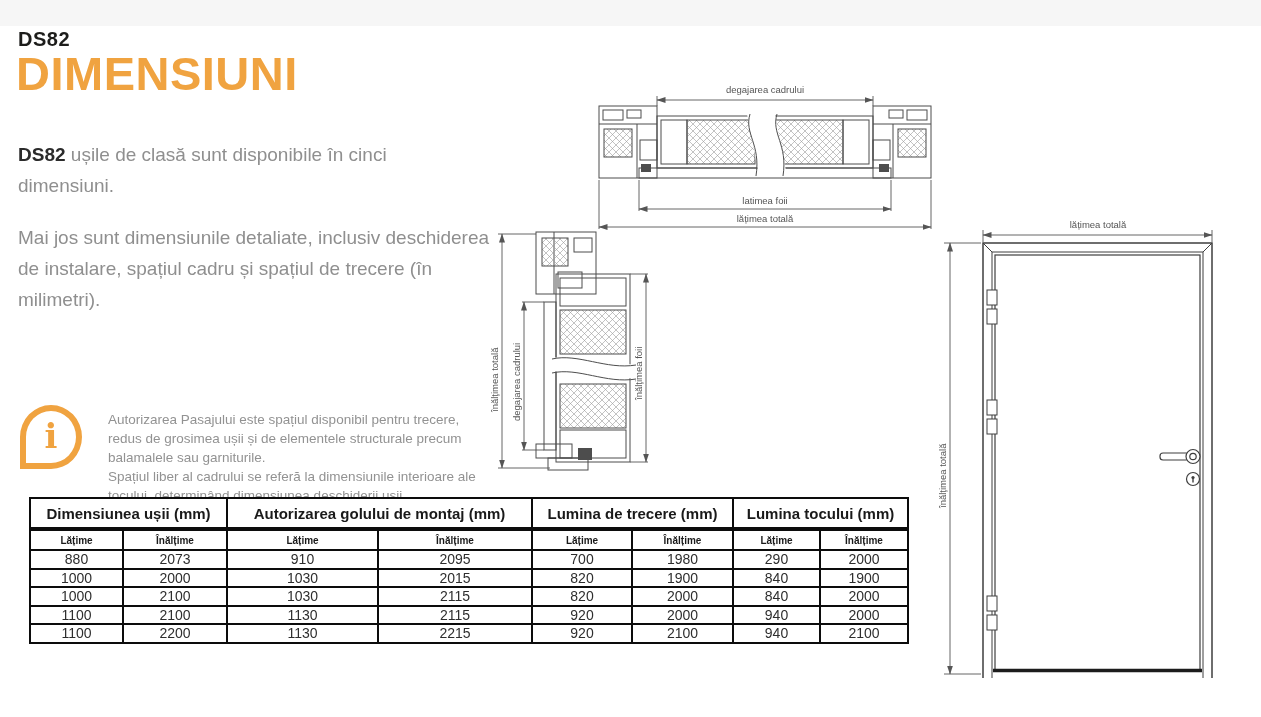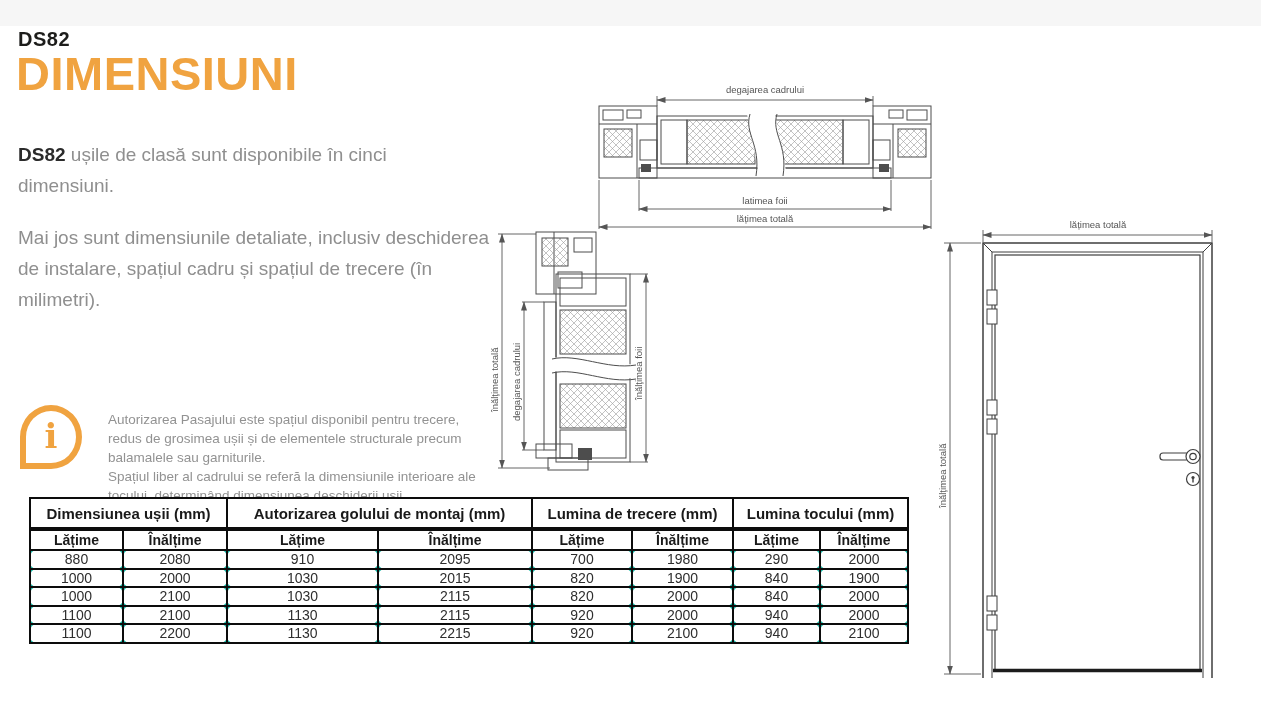--- a/index.html
+++ b/index.html
@@ -43,22 +43,22 @@
 
   table.dims {
     position:absolute; left:20px; top:497px;
     border-collapse:collapse; table-layout:fixed; background:#14b8a6;margin-left:9px;
   }
   table.dims th, table.dims td {
     border:2px solid #0c0c0c; text-align:center; vertical-align:middle;
     padding:0; background:#fff; color:#1a1a1a; overflow:hidden; white-space:nowrap;
   }
   table.dims tr.group-h th { height:31px; font-size:15px; font-weight:700; border-bottom-width:4px; }
-  table.dims tr.sub-h th   { height:21px; font-size:14px; font-weight:700; }
-  table.dims td            { height:18.5px; font-size:14px; font-weight:400; color:#2e2e2e;border-radius:7px; }
+  table.dims tr.sub-h th   { height:21px; font-size:10px; font-weight:700; }
+  table.dims td            { height:18.5px; font-size:14px; font-weight:400; color:#2e2e2e; }
 
   .drawing { position:absolute; }
   #hsec  { left:595px; top:82px; }
   #vsec  { left:490px; top:218px; }
   #door  { left:935px; top:218px; }
   svg text { font-family:"Liberation Sans", sans-serif; fill:#555; }
 </style>
 </head>
 <body>
 
@@ -263,21 +263,21 @@
     <th>Înălțime</th>
     <th>Lățime</th>
     <th>Înălțime</th>
     <th>Lățime</th>
     <th>Înălțime</th>
     <th>Lățime</th>
     <th>Înălțime</th>
   </tr>
   <tr>
     <td>880</td>
-    <td>2080</td>
+    <td>2073</td>
     <td>910</td>
     <td>2095</td>
     <td>700</td>
     <td>1980</td>
     <td>290</td>
     <td>2000</td>
   </tr>
   <tr>
     <td>1000</td>
     <td>2000</td>

